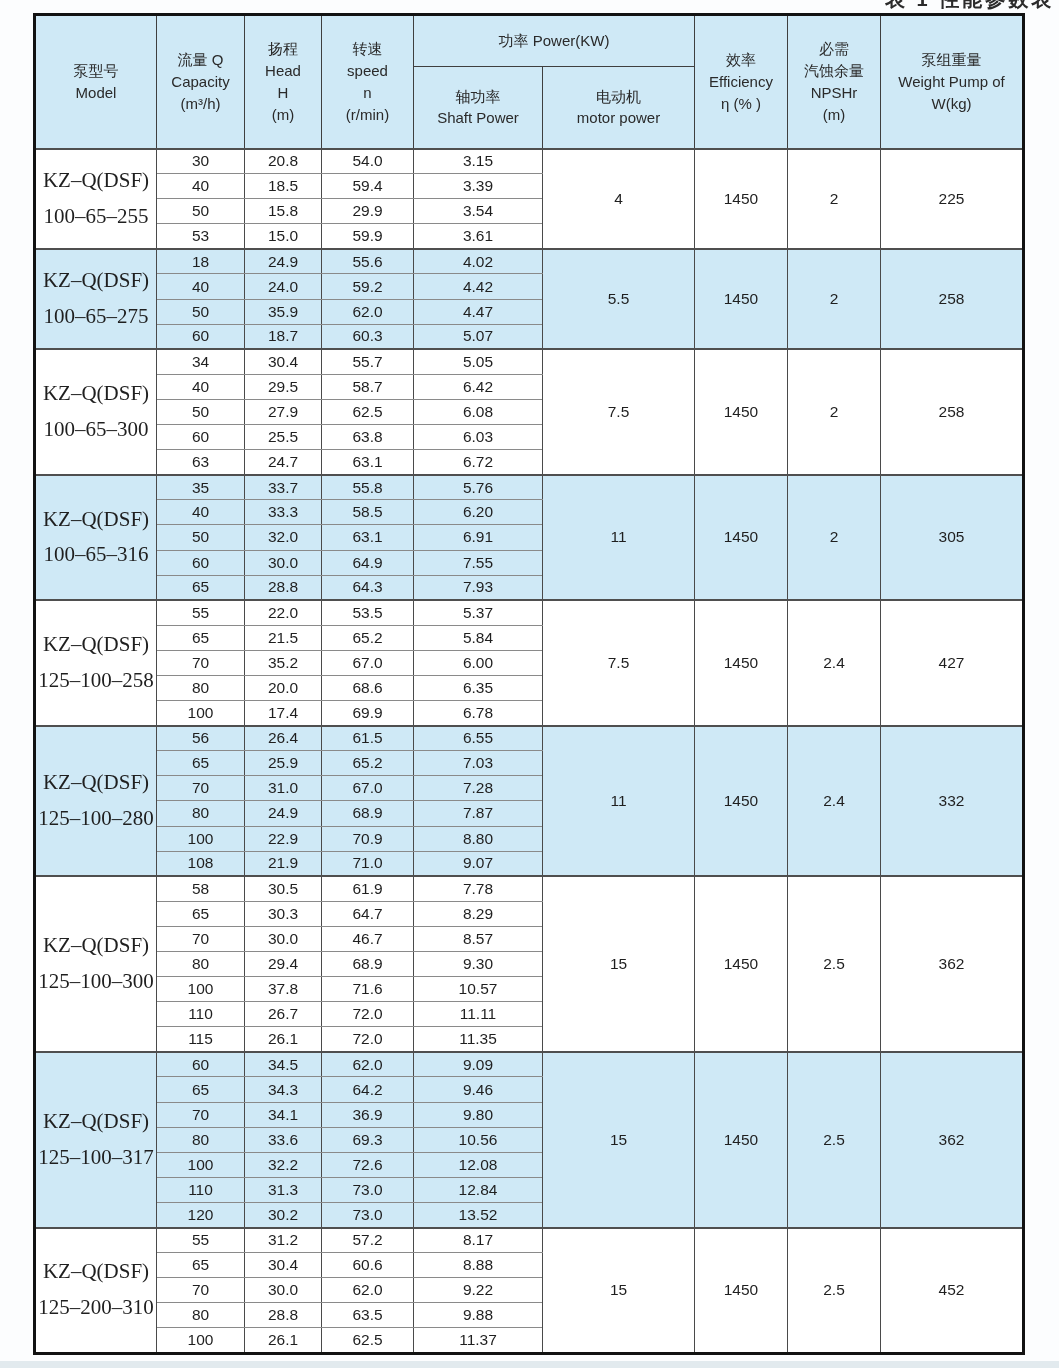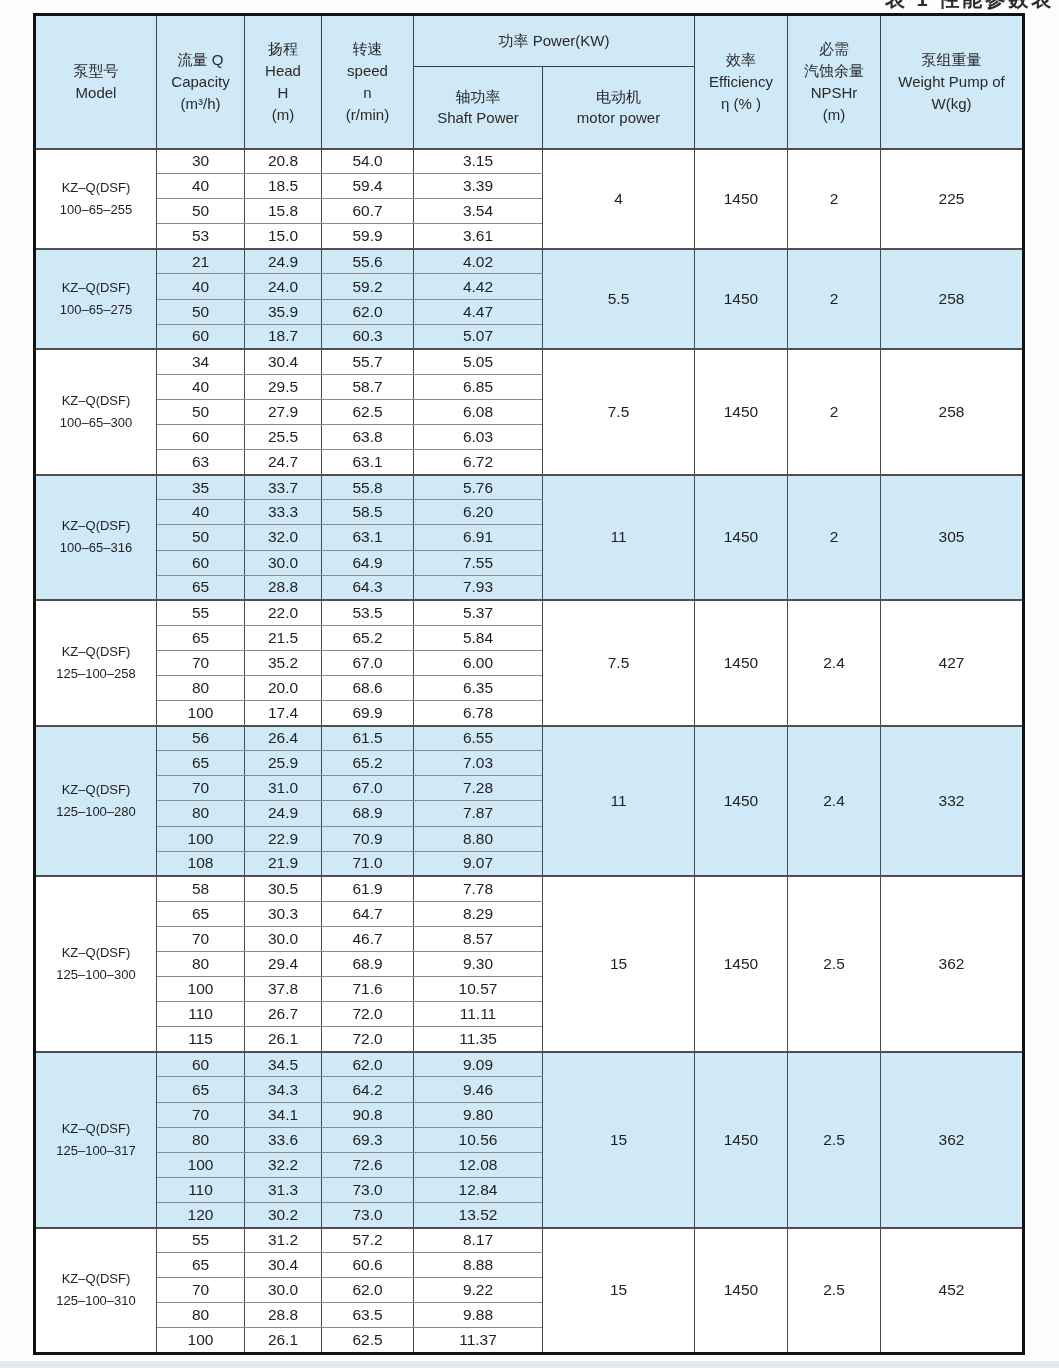--- a/index.html
+++ b/index.html
@@ -49,23 +49,24 @@
   }
   .spec thead tr.h1 { height: 52px; }
   .spec thead tr.h2 { height: 82px; }
   .spec thead th { border-color: #3f3f3f; }
   .spec tbody tr { height: 25.1px; }
   .spec tbody td { font-size: 15.5px; border-color: #8a8a8a; }
   .spec tbody td.vline { border-left-color: #4a4a4a; border-right-color: #4a4a4a; }
   .spec tbody tr.group-first td { border-top: 2px solid #4f4f4f; }
   .spec tbody tr.shaded td { background: #cfe9f6; }
   .spec td.model-cell {
-    font-size: 13px;
+    font-size: 21px;
     line-height: 1.7;
     border-left-color: #121212;
+    font-family: Liberation Serif, serif;
   }
   .spec td.merged { font-size: 15.5px; }
   .hdr-line { display: block; }
   .bottom-band {
     position: absolute;
     left: 0; top: 1361px;
     width: 1059px; height: 7px;
     background: #e2eaee;
   }
 </style>
@@ -159,35 +160,35 @@
       </tr>
       <tr class="">
         <td class="vline">40</td>
         <td class="vline">18.5</td>
         <td class="vline">59.4</td>
         <td class="vline">3.39</td>
       </tr>
       <tr class="">
         <td class="vline">50</td>
         <td class="vline">15.8</td>
-        <td class="vline">60.7</td>
+        <td class="vline">29.9</td>
         <td class="vline">3.54</td>
       </tr>
       <tr class="">
         <td class="vline">53</td>
         <td class="vline">15.0</td>
         <td class="vline">59.9</td>
         <td class="vline">3.61</td>
       </tr>
       <tr class="shaded group-first">
         <td class="model-cell vline" rowspan="4">
           <div>KZ–Q(DSF)</div>
           <div>100–65–275</div>
         </td>
-        <td class="vline">21</td>
+        <td class="vline">18</td>
         <td class="vline">24.9</td>
         <td class="vline">55.6</td>
         <td class="vline">4.02</td>
         <td class="merged vline" rowspan="4">5.5</td>
         <td class="merged vline" rowspan="4">1450</td>
         <td class="merged vline" rowspan="4">2</td>
         <td class="merged vline" rowspan="4">258</td>
       </tr>
       <tr class="shaded ">
         <td class="vline">40</td>
@@ -218,21 +219,21 @@
         <td class="vline">5.05</td>
         <td class="merged vline" rowspan="5">7.5</td>
         <td class="merged vline" rowspan="5">1450</td>
         <td class="merged vline" rowspan="5">2</td>
         <td class="merged vline" rowspan="5">258</td>
       </tr>
       <tr class="">
         <td class="vline">40</td>
         <td class="vline">29.5</td>
         <td class="vline">58.7</td>
-        <td class="vline">6.85</td>
+        <td class="vline">6.42</td>
       </tr>
       <tr class="">
         <td class="vline">50</td>
         <td class="vline">27.9</td>
         <td class="vline">62.5</td>
         <td class="vline">6.08</td>
       </tr>
       <tr class="">
         <td class="vline">60</td>
         <td class="vline">25.5</td>
@@ -431,21 +432,21 @@
       </tr>
       <tr class="shaded ">
         <td class="vline">65</td>
         <td class="vline">34.3</td>
         <td class="vline">64.2</td>
         <td class="vline">9.46</td>
       </tr>
       <tr class="shaded ">
         <td class="vline">70</td>
         <td class="vline">34.1</td>
-        <td class="vline">90.8</td>
+        <td class="vline">36.9</td>
         <td class="vline">9.80</td>
       </tr>
       <tr class="shaded ">
         <td class="vline">80</td>
         <td class="vline">33.6</td>
         <td class="vline">69.3</td>
         <td class="vline">10.56</td>
       </tr>
       <tr class="shaded ">
         <td class="vline">100</td>
@@ -461,21 +462,21 @@
       </tr>
       <tr class="shaded ">
         <td class="vline">120</td>
         <td class="vline">30.2</td>
         <td class="vline">73.0</td>
         <td class="vline">13.52</td>
       </tr>
       <tr class="group-first">
         <td class="model-cell vline" rowspan="5">
           <div>KZ–Q(DSF)</div>
-          <div>125–100–310</div>
+          <div>125–200–310</div>
         </td>
         <td class="vline">55</td>
         <td class="vline">31.2</td>
         <td class="vline">57.2</td>
         <td class="vline">8.17</td>
         <td class="merged vline" rowspan="5">15</td>
         <td class="merged vline" rowspan="5">1450</td>
         <td class="merged vline" rowspan="5">2.5</td>
         <td class="merged vline" rowspan="5">452</td>
       </tr>

